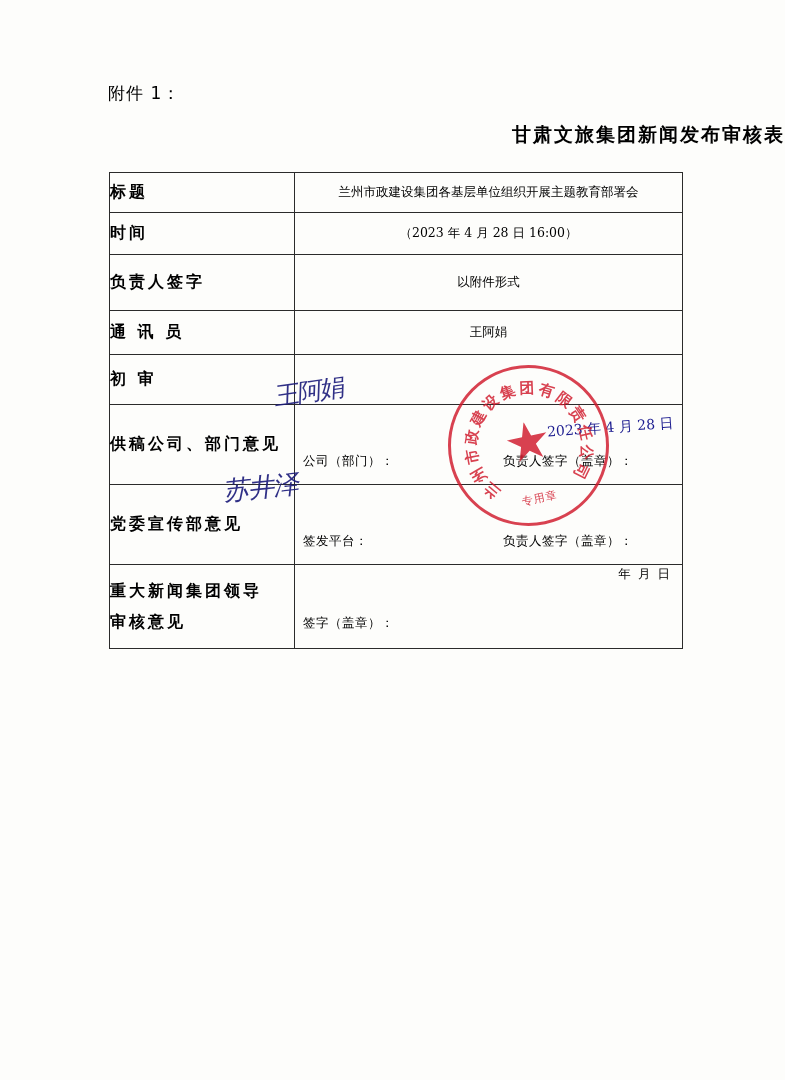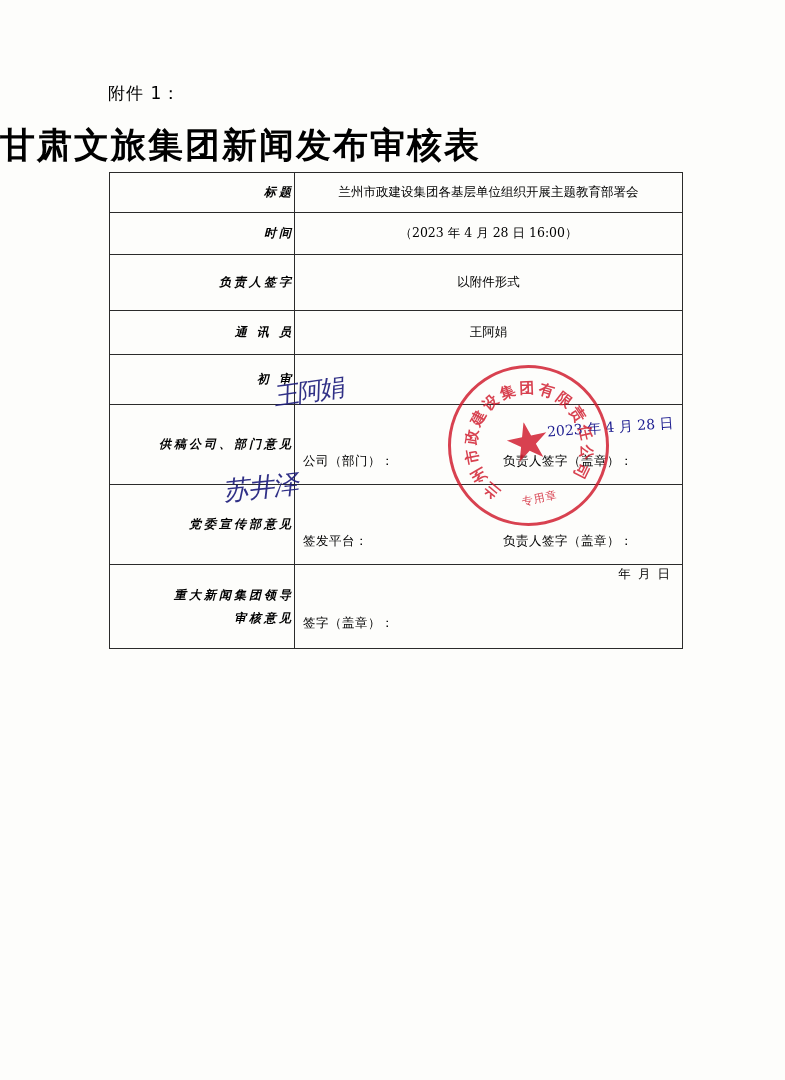--- a/index.html
+++ b/index.html
@@ -27,47 +27,46 @@
     top: 82px;
     font-size: 17px;
     font-family: "DejaVu Sans", "Liberation Sans", sans-serif;
     letter-spacing: 1px;
   }
   .doc-title {
     position: absolute;
     left: 0;
     right: 0;
     top: 122px;
-    text-align: left;
-    font-size: 35px;
+    text-align: right;
+    font-size: 19px;
     font-weight: bold;
     letter-spacing: 2px;
     font-family: Liberation Mono, monospace;
   }
   table.form {
     position: absolute;
     left: 109px;
     top: 172px;
     width: 574px;
     border-collapse: collapse;
     table-layout: fixed;
   }
   table.form td {
     border: 1px solid #2b2b2b;
     vertical-align: middle;
     padding: 0;
   }
   td.label {
     width: 184px;
-    text-align: right;
-    font-size: 12px;
+    text-align: left;
+    font-size: 16px;
     font-weight: bold;
     font-family: "DejaVu Serif", "Liberation Serif", serif;
     letter-spacing: 3px;
-    font-style: italic;
   }
   td.value {
     padding: 0 10px;
     font-size: 12.5px;
     font-family: "DejaVu Serif", "Liberation Serif", serif;
   }
   .v-center {
     text-align: center;
   }
   .row-h1 { height: 40px; }

